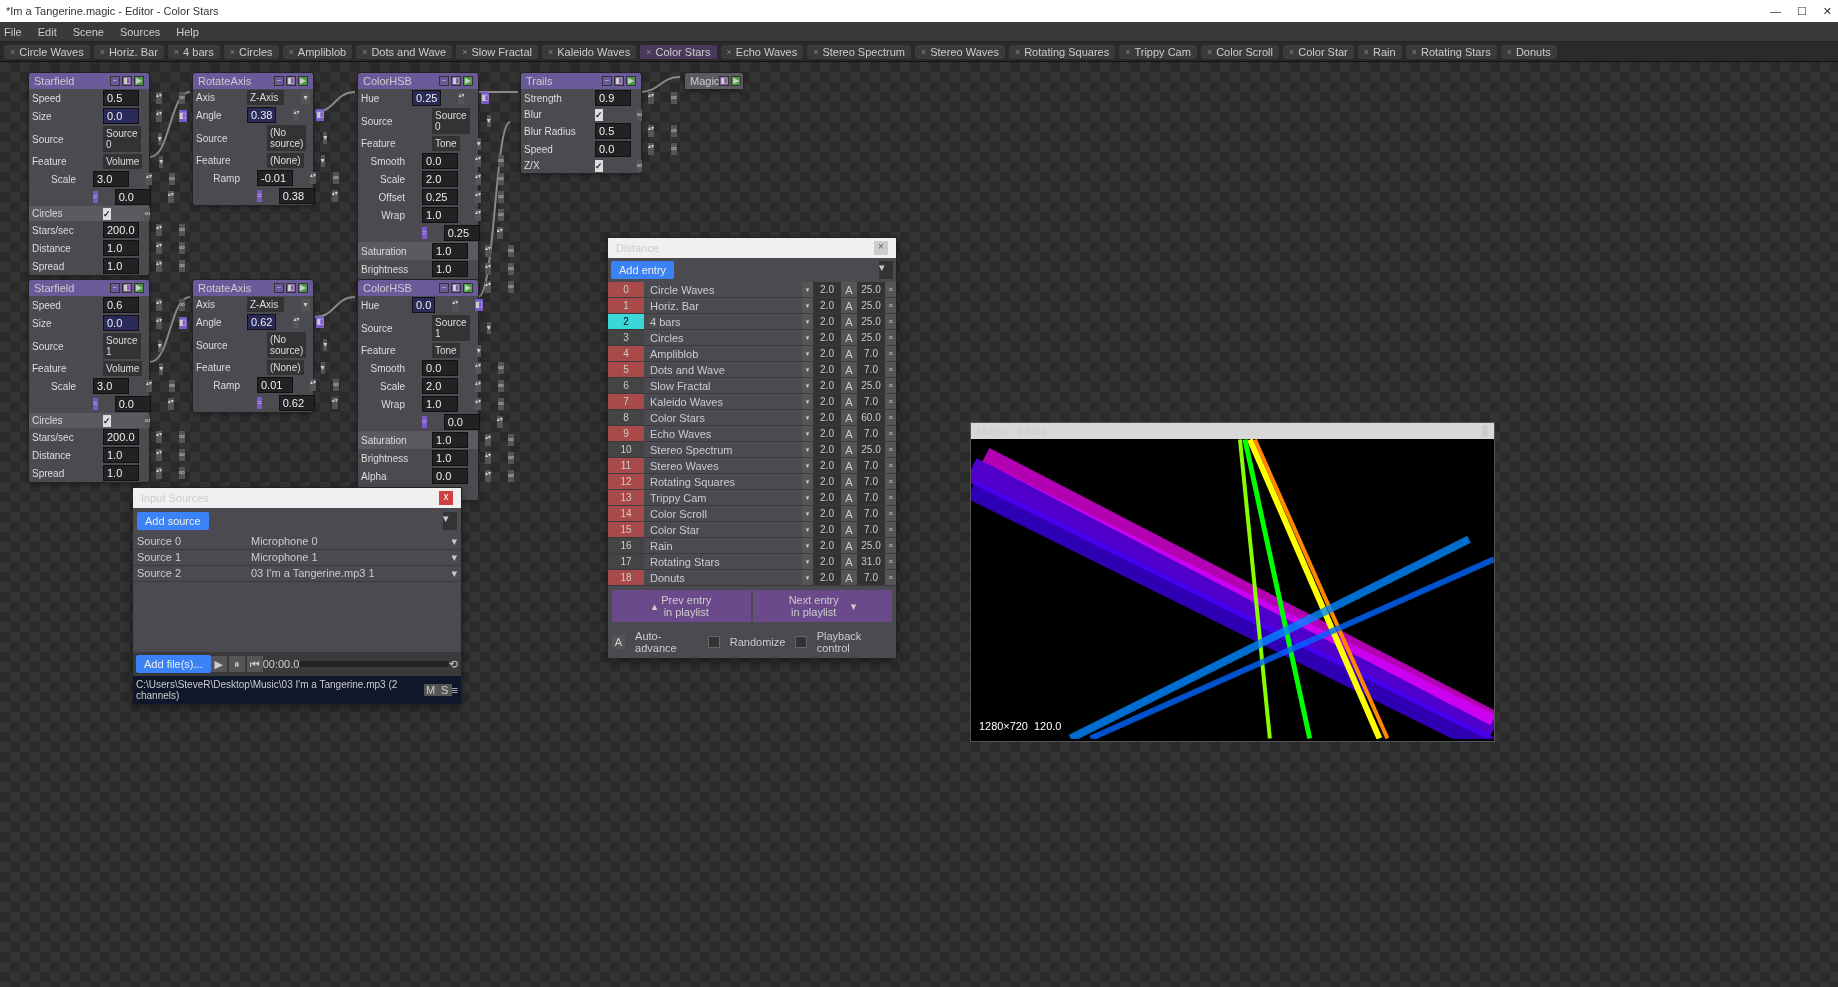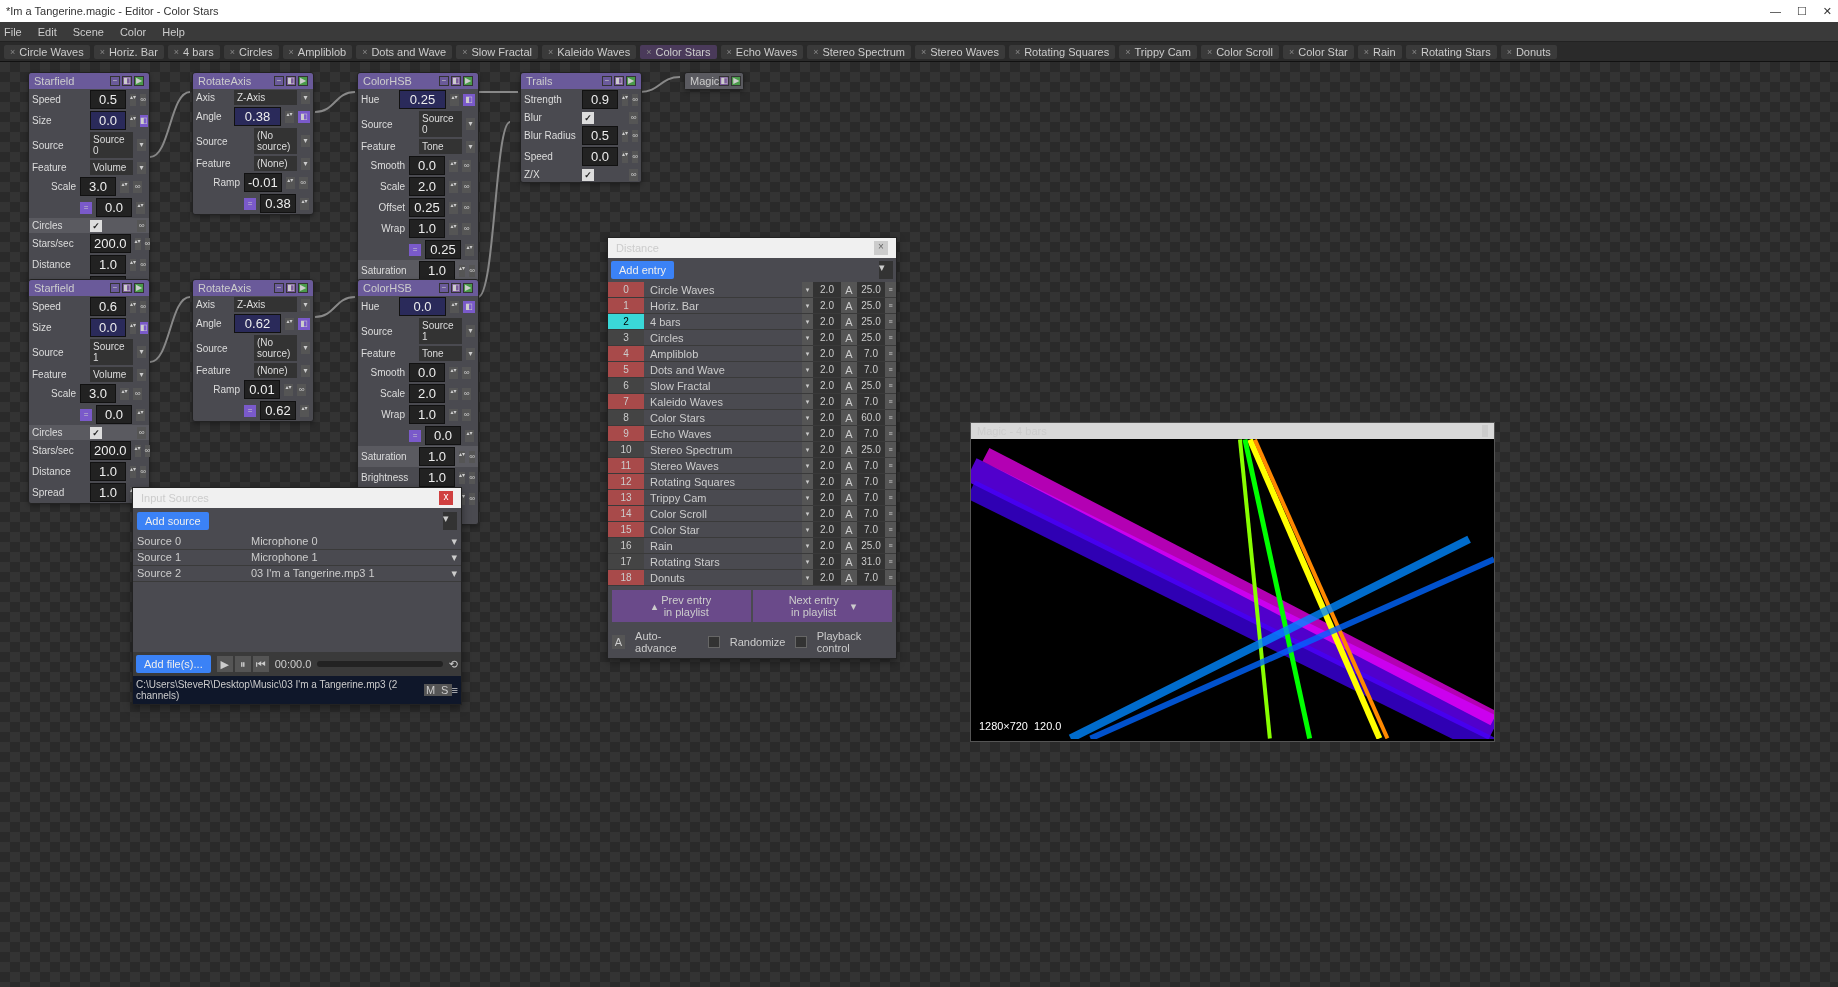--- a/index.html
+++ b/index.html
@@ -14,24 +14,24 @@
 .tab.active{background:#4a3a5a;color:#eee}
 .tab .x{color:#888;font-size:9px}
 .canvas{position:relative;background-image:repeating-conic-gradient(#2a2a2a 0 25%,#333 0 50%);background-size:20px 20px;height:calc(100vh - 62px)}
 .node{position:absolute;background:#4a4a50;border:1px solid #222;border-radius:3px;font-size:10px;box-shadow:0 2px 4px rgba(0,0,0,.3)}
 .node-head{background:#6a5a9a;padding:2px 5px;display:flex;align-items:center;justify-content:space-between;border-radius:3px 3px 0 0}
 .node-head.gray{background:#5a5a60}
 .node-head .ctrls{display:flex;gap:2px}
 .node-head .ctrl{width:10px;height:10px;display:inline-block;border:1px solid #333;font-size:8px;line-height:8px;text-align:center}
 .node-head .ctrl.green{background:#4a9a4a}
 .node-head .ctrl.purple{background:#7a5a9a}
-.node-row{display:flex;align-items:center;padding:1px 3px;gap:4px;min-height:15px}
+.node-row{display:flex;align-items:center;padding:1px 3px;gap:17px;min-height:15px}
 .node-row .lbl{flex:0 0 54px;color:#ddd;font-size:10px}
 .node-row .lbl.r{text-align:right;flex:0 0 44px}
-.node-row .val{flex:0 0 36px;background:#222;text-align:center;padding:1px 3px;border:1px solid #111;font-size:13px;color:#eee}
+.node-row .val{flex:0 0 36px;background:#222;text-align:left;padding:1px 3px;border:1px solid #111;font-size:11px;color:#eee}
 .node-row .sel{flex:1;background:#333;padding:2px 3px;font-size:10px;color:#ddd}
 .node-row .dd{width:9px;height:12px;background:#555;text-align:center;font-size:8px;line-height:12px}
 .node-row .spin{width:9px;height:12px;background:#555;font-size:6px;display:flex;flex-direction:column;line-height:6px;text-align:center}
 .node-row .link{width:9px;height:12px;background:#555;font-size:8px;line-height:12px;text-align:center}
 .node-row .chk{width:12px;height:12px;background:#ddd;color:#222;text-align:center;line-height:12px;font-size:9px;font-weight:bold}
 .node-row .purp{width:12px;height:12px;background:#7a5aca;font-size:8px;line-height:12px;text-align:center}
 .panel{position:absolute;background:#4a4a50;border:1px solid #222;box-shadow:0 3px 8px rgba(0,0,0,.4)}
 .panel-head{background:#f0f0f0;color:#333;padding:3px 8px;display:flex;justify-content:space-between;align-items:center}
 .panel-head .close{width:14px;height:14px;background:#d04040;color:#fff;text-align:center;line-height:12px;font-size:10px;cursor:pointer}
 .panel-head .close.g{background:#ccc;color:#666}
@@ -58,21 +58,21 @@
     <span>—</span>
     <span>☐</span>
     <span>✕</span>
   </div>
 </div>
 
 <div class="menubar" id="menubar">
     <span>File</span>
     <span>Edit</span>
     <span>Scene</span>
-    <span>Color</span>
+    <span>Sources</span>
     <span>Help</span>
   </div>
 <div class="tabbar" id="tabbar">
     <div class="tab">
       <span class="x">×</span>
       <span>Circle Waves</span>
     </div>
     <div class="tab">
       <span class="x">×</span>
       <span>Horiz. Bar</span>
@@ -609,21 +609,21 @@
           <span style="flex:1">Microphone 1</span>
           <span class="dd">▾</span>
         </div>
         <div style="display: flex; padding: 1px 4px; gap: 4px; border-bottom: 1px solid rgb(58, 58, 58);">
           <span style="flex:0 0 110px">Source 2</span>
           <span style="flex:1">03 I'm a Tangerine.mp3 1</span>
           <span class="dd">▾</span>
         </div>
       </div>
   <div style="height:70px"></div>
-  <div style="padding:3px;display:flex;gap:6px;align-items:center;background:#3a3a3a">
+  <div style="padding:3px;display:flex;gap:0;align-items:center;background:#3a3a3a">
     <span class="btn-purple">Add file(s)...</span>
     <span style="display:flex;gap:2px">
       <span style="width:16px;height:16px;background:#555;text-align:center;line-height:16px">▶</span>
       <span style="width:16px;height:16px;background:#555;text-align:center;line-height:16px">⏸</span>
       <span style="width:16px;height:16px;background:#555;text-align:center;line-height:16px">⏮</span>
     </span>
     <span>00:00.0</span>
     <span style="flex:1;height:6px;background:#222;border-radius:3px"></span>
     <span>⟲</span>
   </div>

